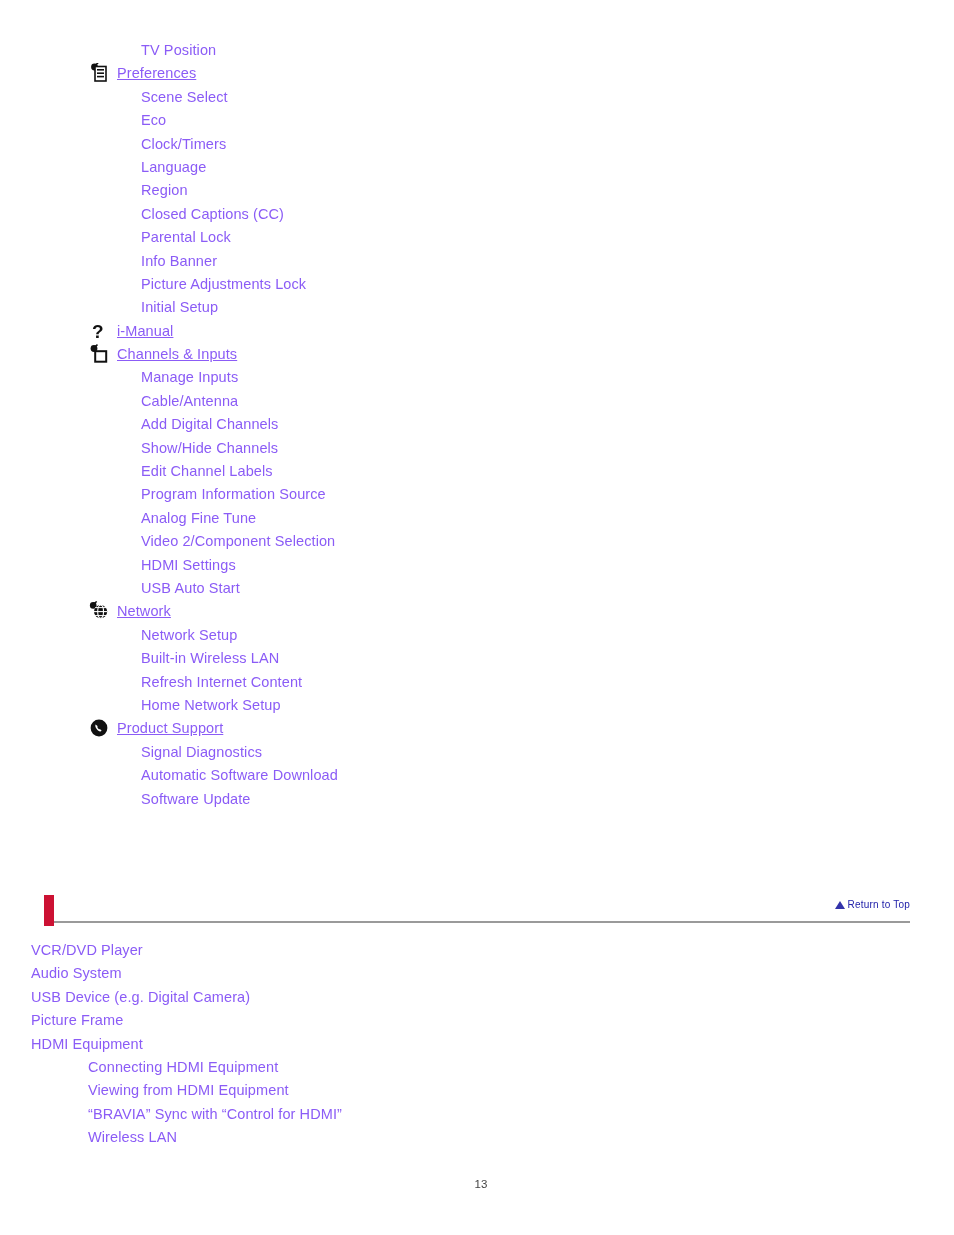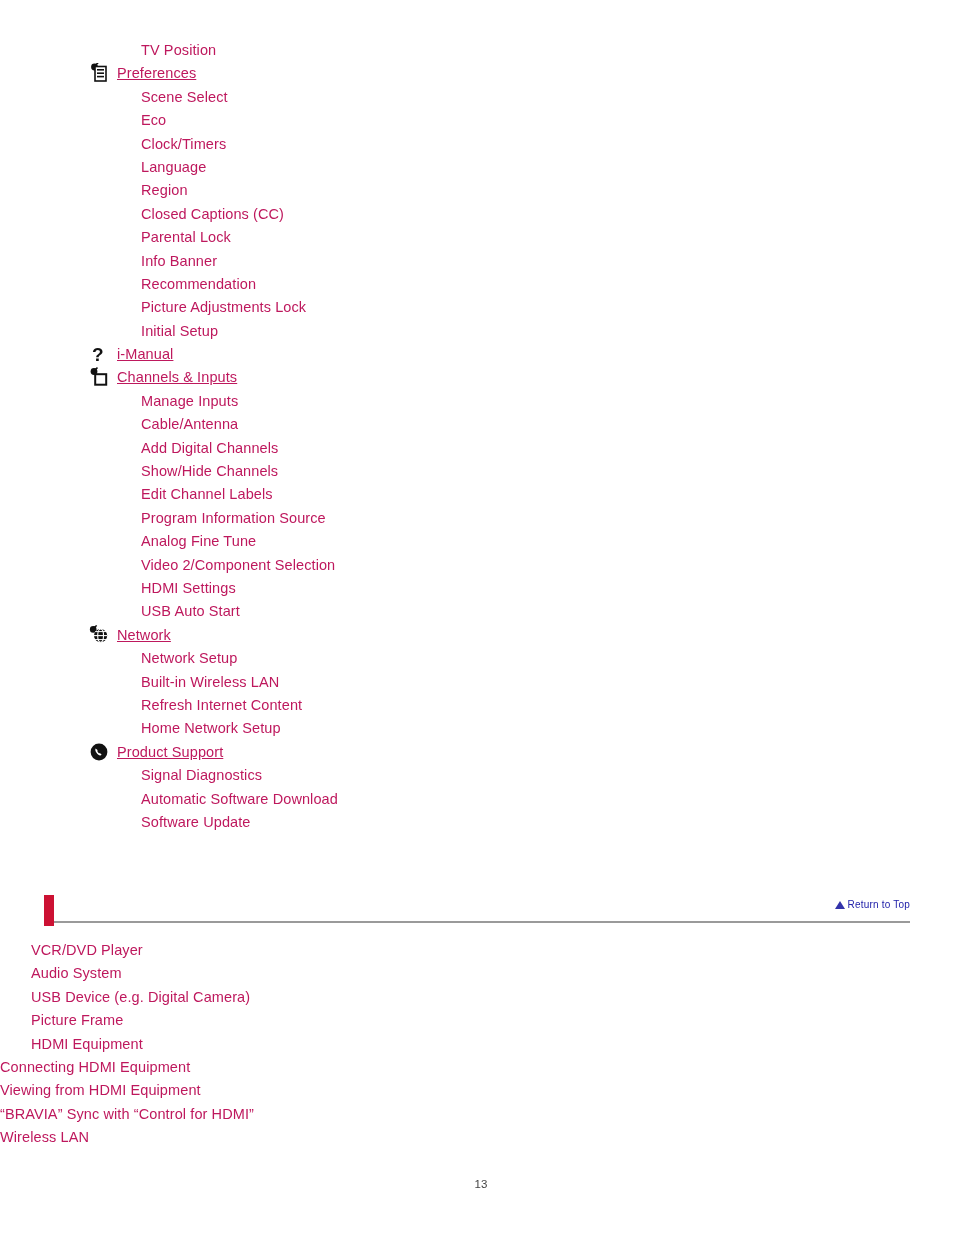--- a/index.html
+++ b/index.html
@@ -28,21 +28,21 @@
     top: 38px;
     width: 954px;
   }
   .toc-row {
     position: relative;
     height: 23.4px;
     line-height: 23.4px;
     white-space: nowrap;
   }
   .toc-link {
-    color: #be185d;
+    color: #8b5cf6;
     font-size: 14.5px;
     letter-spacing: 0.1px;
     cursor: pointer;
   }
   .toc-row.lvl-icon .toc-link { margin-left: 117px; text-decoration: underline; }
   .toc-row.lvl-sub  .toc-link { margin-left: 141px; }
 
   .row-icon {
     position: absolute;
     left: 88px;
@@ -100,21 +100,21 @@
   }
 
   
   .toc-bottom {
     position: absolute;
     left: 0;
     top: 938px;
     width: 954px;
   }
   .toc-bottom .toc-row.lvl-1 .toc-link { margin-left: 31px; }
-  .toc-bottom .toc-row.lvl-2 .toc-link { }
+  .toc-bottom .toc-row.lvl-2 .toc-link { margin-left: 88px; }
 
   
   .page-number {
     position: absolute;
     left: 4px;
     top: 1178px;
     width: 954px;
     text-align: center;
     font-size: 11.5px;
     color: #444444;
@@ -138,21 +138,20 @@
           </svg>
         </span><span class="toc-link">Preferences</span></div>
       <div class="toc-row lvl-sub"><span class="toc-link">Scene Select</span></div>
       <div class="toc-row lvl-sub"><span class="toc-link">Eco</span></div>
       <div class="toc-row lvl-sub"><span class="toc-link">Clock/Timers</span></div>
       <div class="toc-row lvl-sub"><span class="toc-link">Language</span></div>
       <div class="toc-row lvl-sub"><span class="toc-link">Region</span></div>
       <div class="toc-row lvl-sub"><span class="toc-link">Closed Captions (CC)</span></div>
       <div class="toc-row lvl-sub"><span class="toc-link">Parental Lock</span></div>
       <div class="toc-row lvl-sub"><span class="toc-link">Info Banner</span></div>
-      <div class="toc-row lvl-sub"><span class="toc-link">Recommendation</span></div>
       <div class="toc-row lvl-sub"><span class="toc-link">Picture Adjustments Lock</span></div>
       <div class="toc-row lvl-sub"><span class="toc-link">Initial Setup</span></div>
       <div class="toc-row lvl-icon"><span class="row-icon">
           <svg width="24" height="20" viewBox="0 0 24 20">
             <text x="4" y="17" font-family="Liberation Sans, sans-serif" font-size="19" font-weight="bold" fill="#111">?</text>
           </svg>
         </span><span class="toc-link">i-Manual</span></div>
       <div class="toc-row lvl-icon"><span class="row-icon">
           <svg width="24" height="20" viewBox="0 0 24 20">
             <circle cx="6" cy="4.5" r="3.4" fill="#111"></circle>

